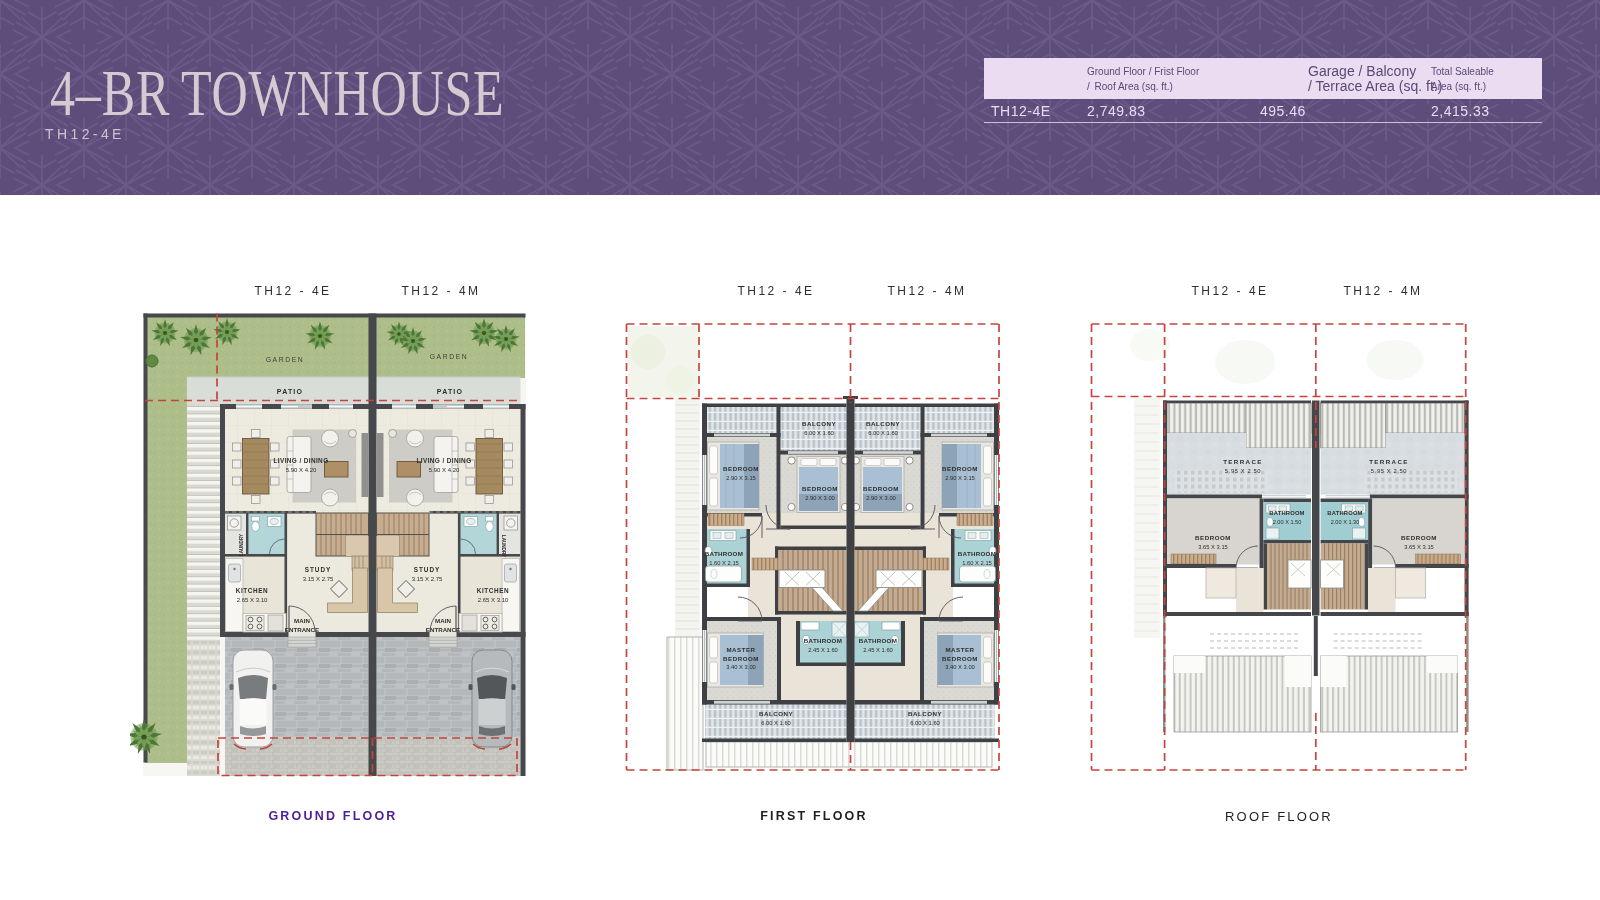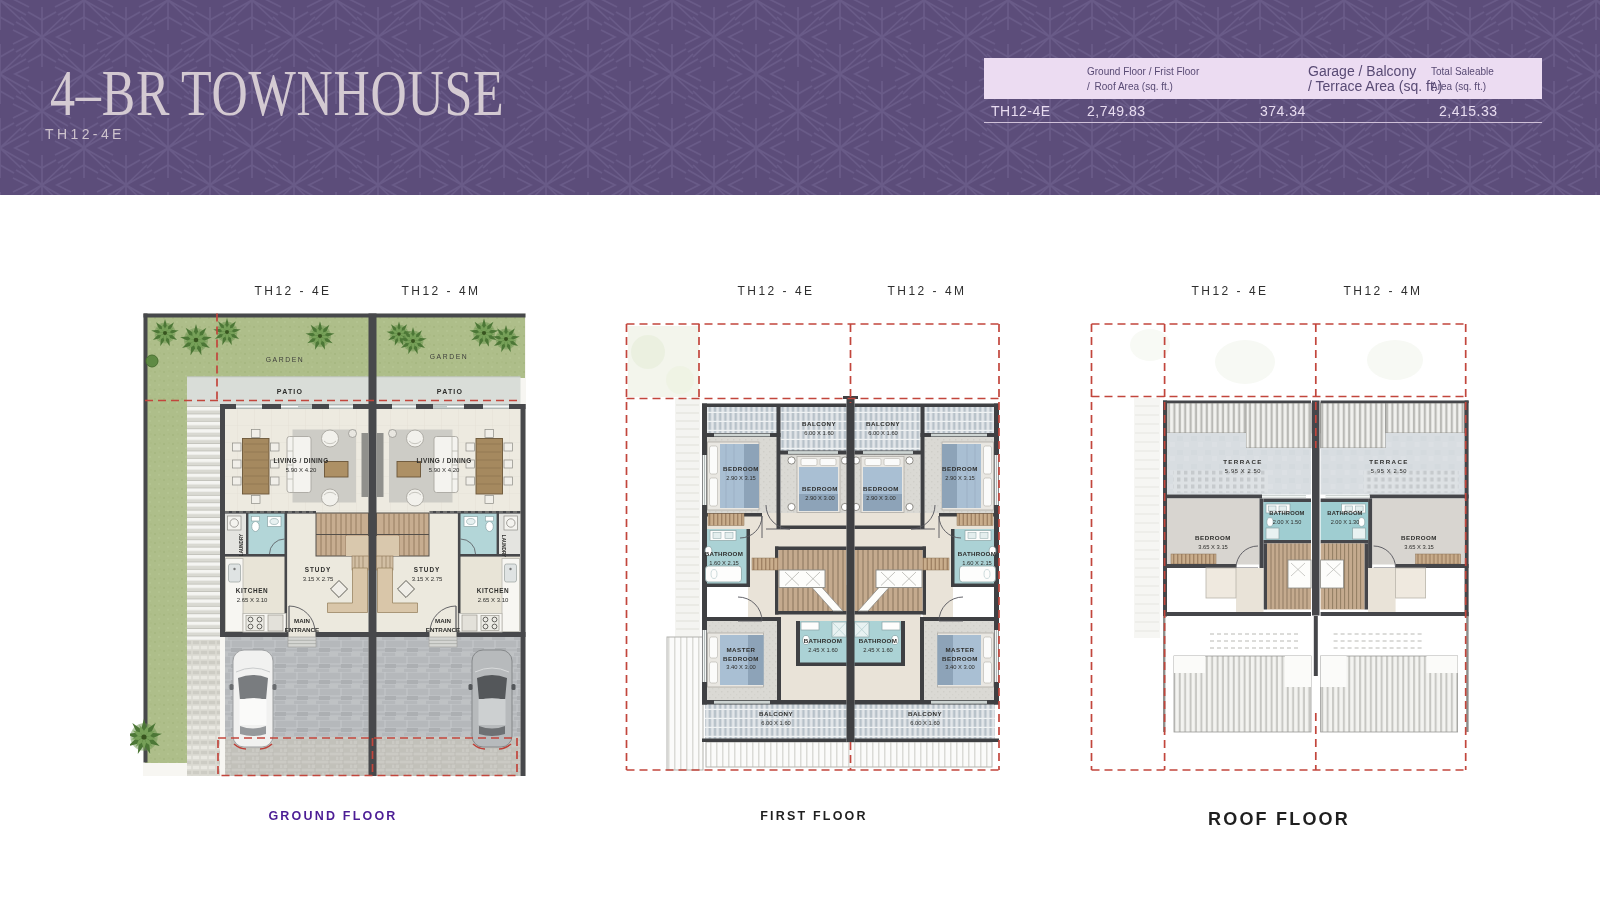--- a/index.html
+++ b/index.html
@@ -39,23 +39,23 @@
 <div class="abs" style="left:1087px;top:64px;color:#584a74;font-size:10px;line-height:15px;">Ground Floor / Frist Floor<br>/  Roof Area (sq. ft.)</div>
 
 <div class="abs" style="left:1260px;top:64px;color:#584a74;font-size:14px;line-height:15px;margin-left:48px;">Garage / Balcony<br>/ Terrace Area (sq. ft.)</div>
 
 <div class="abs" style="left:1431px;top:64px;color:#584a74;font-size:10px;line-height:15px;">Total Saleable<br>Area (sq. ft.)</div>
 
 <div class="abs" style="left:991px;top:103px;color:#e8dcf0;font-size:14px;letter-spacing:0.5px;">TH12-4E</div>
 
 <div class="abs" style="left:1087px;top:103px;color:#e8dcf0;font-size:14px;letter-spacing:0.5px;">2,749.83</div>
 
-<div class="abs" style="left:1260px;top:103px;color:#e8dcf0;font-size:14px;letter-spacing:0.5px;">374.34</div>
-
-<div class="abs" style="left:1431px;top:103px;color:#e8dcf0;font-size:14px;letter-spacing:0.5px;margin-left:8px;">2,415.33</div>
+<div class="abs" style="left:1260px;top:103px;color:#e8dcf0;font-size:14px;letter-spacing:0.5px;">495.46</div>
+
+<div class="abs" style="left:1431px;top:103px;color:#e8dcf0;font-size:14px;letter-spacing:0.5px;">2,415.33</div>
 
 <div class="abs" style="left:984px;top:122px;width:558px;height:1px;background:#cfc0d8;"></div>
 
 <div class="abs" style="left:253px;top:284px;width:80px;text-align:center;color:#2e2e2e;font-size:12px;letter-spacing:2.5px;white-space:nowrap;">TH12 - 4E</div>
 <div class="abs" style="left:401px;top:284px;width:80px;text-align:center;color:#2e2e2e;font-size:12px;letter-spacing:2.5px;white-space:nowrap;">TH12 - 4M</div>
 <div class="abs" style="left:736px;top:284px;width:80px;text-align:center;color:#2e2e2e;font-size:12px;letter-spacing:2.5px;white-space:nowrap;">TH12 - 4E</div>
 <div class="abs" style="left:887px;top:284px;width:80px;text-align:center;color:#2e2e2e;font-size:12px;letter-spacing:2.5px;white-space:nowrap;">TH12 - 4M</div>
 <div class="abs" style="left:1190px;top:284px;width:80px;text-align:center;color:#2e2e2e;font-size:12px;letter-spacing:2.5px;white-space:nowrap;">TH12 - 4E</div>
 <div class="abs" style="left:1343px;top:284px;width:80px;text-align:center;color:#2e2e2e;font-size:12px;letter-spacing:2.5px;white-space:nowrap;">TH12 - 4M</div>
 
@@ -837,13 +837,13 @@
 
 <text x="1345" y="515" font-size="5.8" font-weight="bold" letter-spacing="0.2" text-anchor="middle">BATHROOM</text>
 <text x="1345" y="523.5" font-size="5.6" text-anchor="middle">2.00 X 1.30</text>
 </g>
 </svg>
 
 <div class="abs" style="left:233px;top:809px;width:200px;text-align:center;color:#4c1d95;font-size:12.5px;font-weight:bold;letter-spacing:2.2px;white-space:nowrap;">GROUND FLOOR</div>
 
 <div class="abs" style="left:714px;top:809px;width:200px;text-align:center;color:#1f1f1f;font-size:12.5px;font-weight:bold;letter-spacing:2.2px;white-space:nowrap;">FIRST FLOOR</div>
 
-<div class="abs" style="left:1179px;top:809px;width:200px;text-align:center;color:#1f1f1f;font-size:18px;font-weight:bold;letter-spacing:2.2px;white-space:nowrap;">ROOF FLOOR</div>
+<div class="abs" style="left:1179px;top:809px;width:200px;text-align:center;color:#1f1f1f;font-size:13px;font-weight:normal;letter-spacing:2.2px;white-space:nowrap;">ROOF FLOOR</div>
 
 </body></html>

